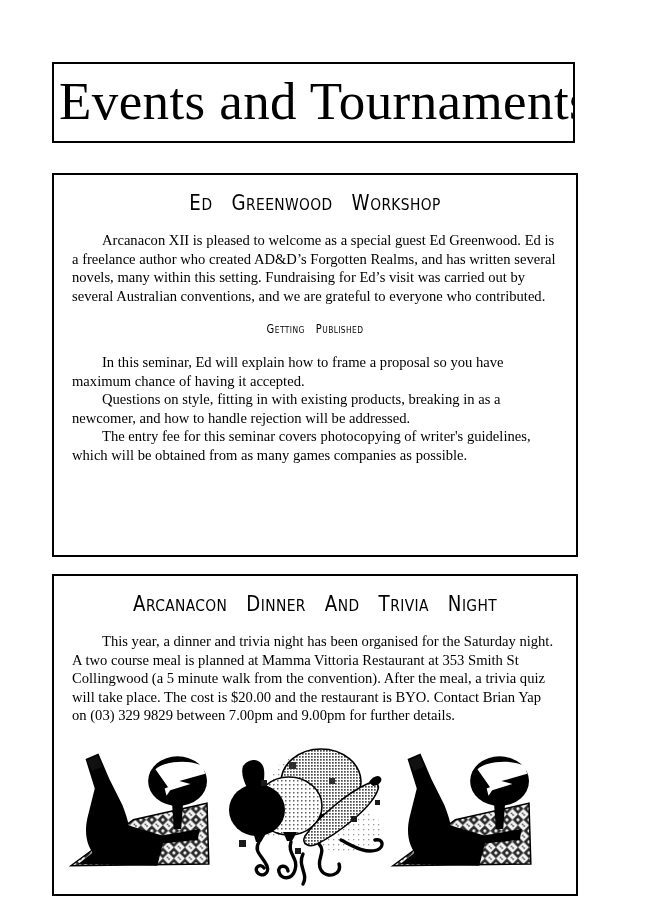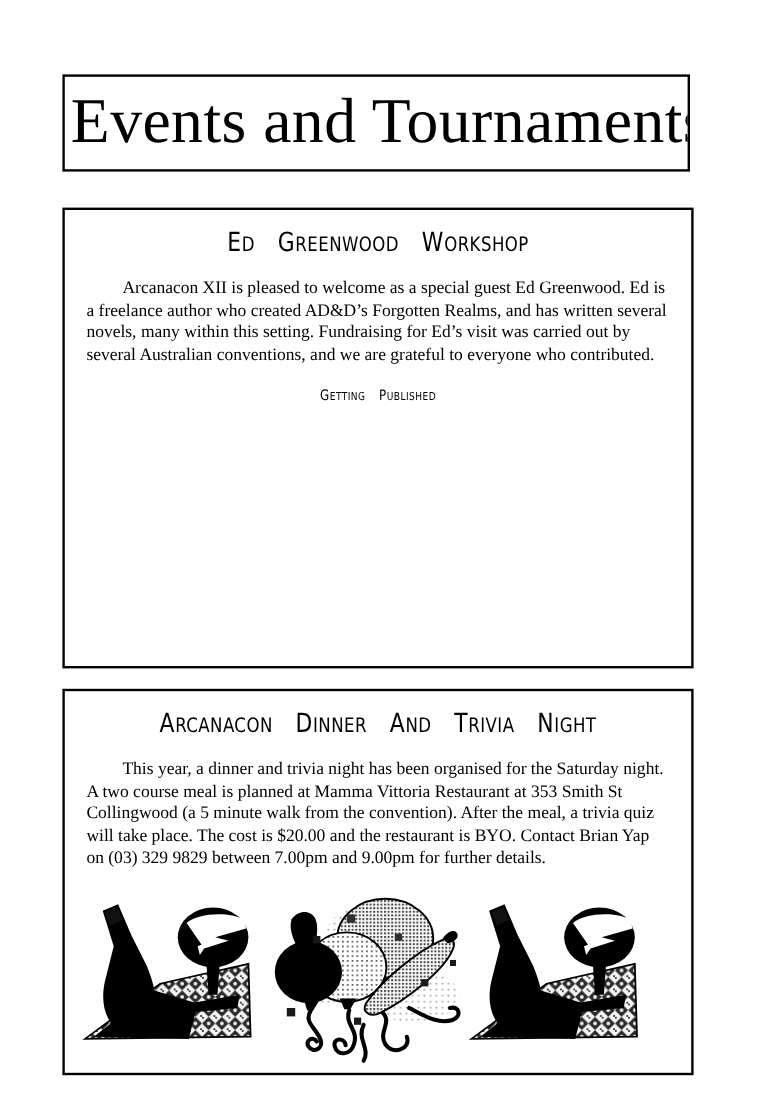--- a/index.html
+++ b/index.html
@@ -152,20 +152,23 @@
 
       <div class="body-text">
         <p class="para gap-above">Arcanacon XII is pleased to welcome as a special guest Ed Greenwood. Ed is a freelance author who created AD&amp;D’s Forgotten Realms, and has written several novels, many within this setting. Fundraising for Ed’s visit was carried out by several Australian conventions, and we are grateful to everyone who contributed.</p>
 
         <div class="display-heading h-sub">
           <span><span class="cap">G</span><span class="sc">ETTING</span></span>
           &nbsp;
           <span><span class="cap">P</span><span class="sc">UBLISHED</span></span>
         </div>
 
+        <p class="para gap-above">In this seminar, Ed will explain how to frame a proposal so you have maximum chance of having it accepted.</p>
+        <p class="para">Questions on style, fitting in with existing products, breaking in as a newcomer, and how to handle rejection will be addressed.</p>
+        <p class="para">The entry fee for this seminar covers photocopying of writer's guidelines, which will be obtained from as many games companies as possible.</p>
 
       </div>
 
     </div>
   </div>
 
   <div class="box box-dinner">
     <div class="inner">
 
       <div class="display-heading h-main">

